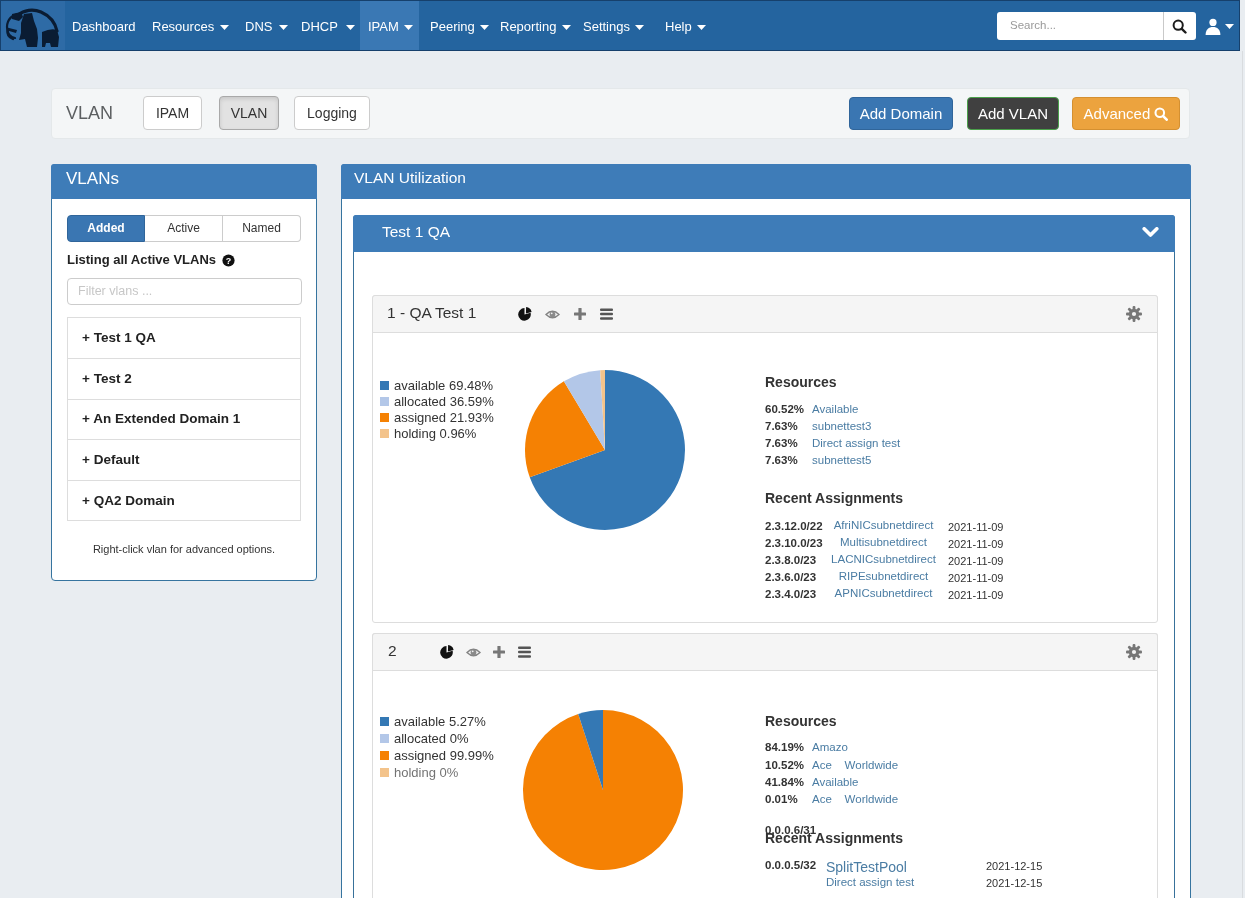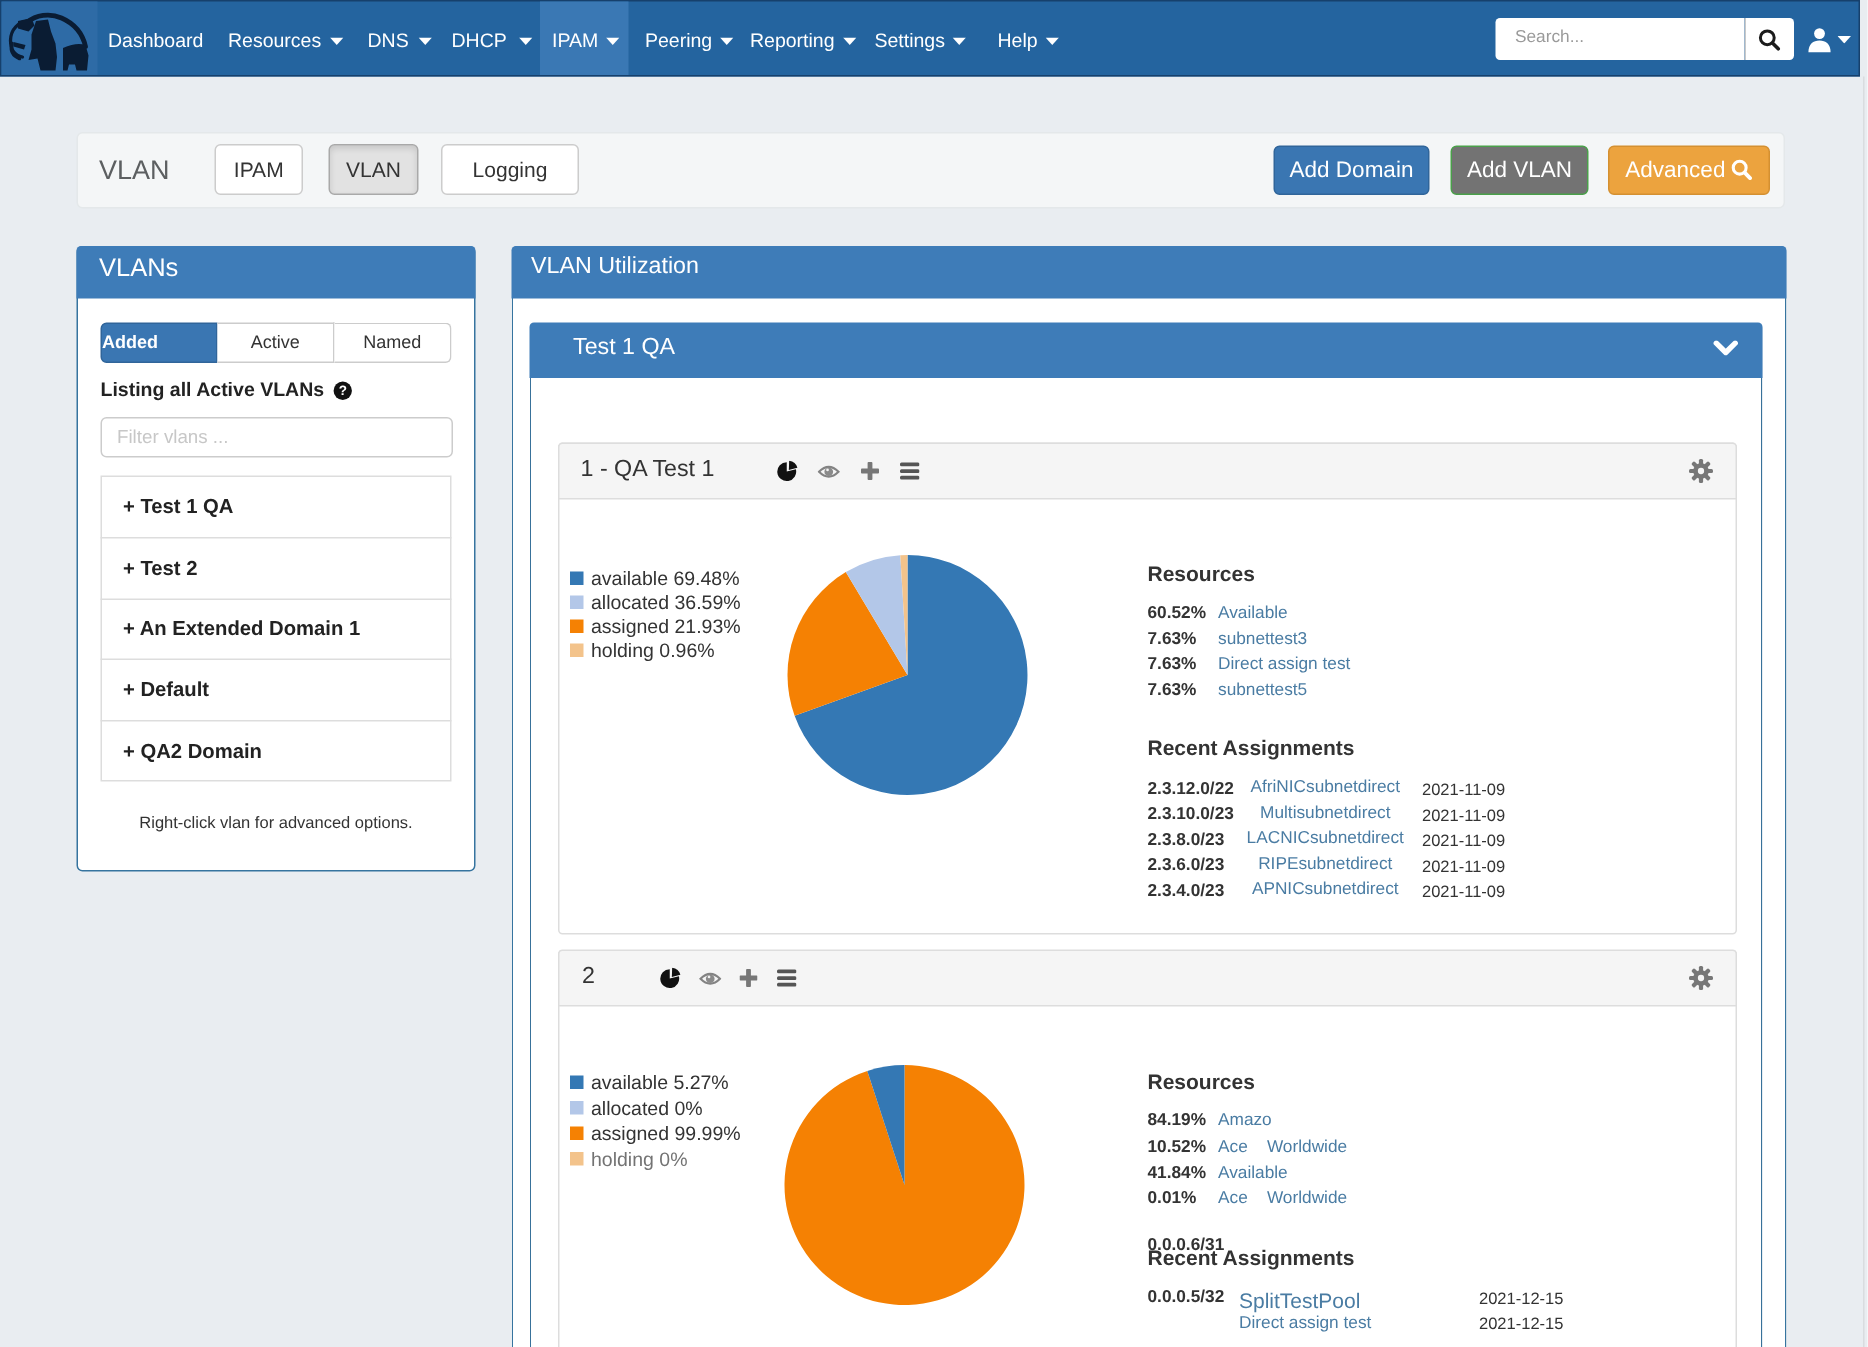--- a/index.html
+++ b/index.html
@@ -77,33 +77,33 @@
     <path d="M1.6,18 C1.6,12.4 4.8,10 9,10 C13.2,10 16.4,12.4 16.4,18 Z" fill="#fff"></path>
   </svg>
 <svg class="abs" style="left:1225px;top:24px" width="9" height="5" viewBox="0 0 9 5">
     <path d="M0,0 h9 l-4.5,5 Z" fill="#fff"></path>
   </svg>
 
 <div class="abs" style="left:51px;top:88px;width:1139px;height:51px;background:#f4f6f7;border:1px solid #e4e8ea;border-radius:4px;"></div>
 <div class="abs" style="left:66px;top:103px;font-size:18px;color:#5c5f61;">VLAN</div>
 <div class="abs" style="left:143px;top:96px;width:59px;height:34px;background:#fff;border:1px solid #ccc;border-radius:4px;font-size:14px;color:#333;text-align:center;line-height:32px;">IPAM</div>
 <div class="abs" style="left:219px;top:96px;width:60px;height:34px;background:#e2e2e2;border:1px solid #a9a9a9;border-radius:4px;font-size:14px;color:#333;text-align:center;line-height:32px;box-shadow:inset 0 2px 4px rgba(0,0,0,.12);">VLAN</div>
-<div class="abs" style="left:294px;top:96px;width:92px;height:34px;background:#fff;border:1px solid #ccc;border-radius:4px;font-size:14px;color:#333;text-align:center;line-height:32px;">Logging</div>
+<div class="abs" style="left:294px;top:96px;width:76px;height:34px;background:#fff;border:1px solid #ccc;border-radius:4px;font-size:14px;color:#333;text-align:center;line-height:32px;">Logging</div>
 <div class="abs" style="left:849px;top:97px;width:104px;height:33px;background:#3a76b2;border:1px solid #30659a;border-radius:4px;font-size:15px;color:#fff;text-align:center;line-height:31px;">Add Domain</div>
-<div class="abs" style="left:967px;top:97px;width:92px;height:33px;background:#737373;border:1px solid #4aa04a;border-radius:4px;font-size:15px;color:#fff;text-align:center;line-height:31px;">Add VLAN</div>
+<div class="abs" style="left:967px;top:97px;width:92px;height:33px;background:#404040;border:1px solid #4aa04a;border-radius:4px;font-size:15px;color:#fff;text-align:center;line-height:31px;">Add VLAN</div>
 <div class="abs" style="left:1072px;top:97px;width:108px;height:33px;background:#eca33e;border:1px solid #d49031;border-radius:4px;font-size:15px;color:#fff;text-align:center;line-height:31px;">Advanced <svg width="14" height="14" viewBox="0 0 15 15" style="vertical-align:-2px">
       <circle cx="6.2" cy="6.2" r="4.6" fill="none" stroke="#fff" stroke-width="2.2"></circle>
       <line x1="9.8" y1="9.8" x2="13.6" y2="13.6" stroke="#fff" stroke-width="2.8" stroke-linecap="round"></line>
     </svg></div>
 
 <div class="abs" style="left:51px;top:164px;width:266px;height:417px;background:#fff;border:1px solid #36749f;border-radius:4px;"></div>
 <div class="abs" style="left:51px;top:164px;width:266px;height:35px;background:#3e7cb8;border-radius:3px 3px 0 0;"></div>
 <div class="abs" style="left:66px;top:169px;font-size:17px;color:#fff;">VLANs</div>
 
-<div class="abs" style="left:67px;top:215px;width:78px;height:27px;background:#3a76b2;border:1px solid #30659a;border-radius:4px 0 0 4px;font-size:12px;font-weight:bold;color:#fff;line-height:25px;">Added</div>
+<div class="abs" style="left:67px;top:215px;width:78px;height:27px;background:#3a76b2;border:1px solid #30659a;border-radius:4px 0 0 4px;font-size:12px;font-weight:bold;color:#fff;text-align:center;line-height:25px;">Added</div>
 <div class="abs" style="left:145px;top:215px;width:78px;height:27px;background:#fff;border:1px solid #ccc;border-left:none;font-size:12px;color:#333;text-align:center;line-height:25px;">Active</div>
 <div class="abs" style="left:223px;top:215px;width:78px;height:27px;background:#fff;border:1px solid #ccc;border-left:none;border-radius:0 4px 4px 0;font-size:12px;color:#333;text-align:center;line-height:25px;">Named</div>
 <div class="abs" style="left:67px;top:252px;font-size:13px;font-weight:bold;color:#222;">Listing all Active VLANs
   <svg width="13" height="13" viewBox="0 0 13 13" style="vertical-align:-2.5px;margin-left:2px">
       <circle cx="6.5" cy="6.5" r="6.1" fill="#111"></circle>
       <text x="6.5" y="9.6" font-size="9" font-weight="bold" fill="#fff" text-anchor="middle" font-family="Liberation Sans">?</text>
     </svg>
 </div>
 <div class="abs" style="left:67px;top:278px;width:235px;height:27px;background:#fff;border:1px solid #ccc;border-radius:4px;"></div>
 <div class="abs" style="left:78px;top:284px;font-size:12.5px;color:#c7c7c7;">Filter vlans ...</div>

